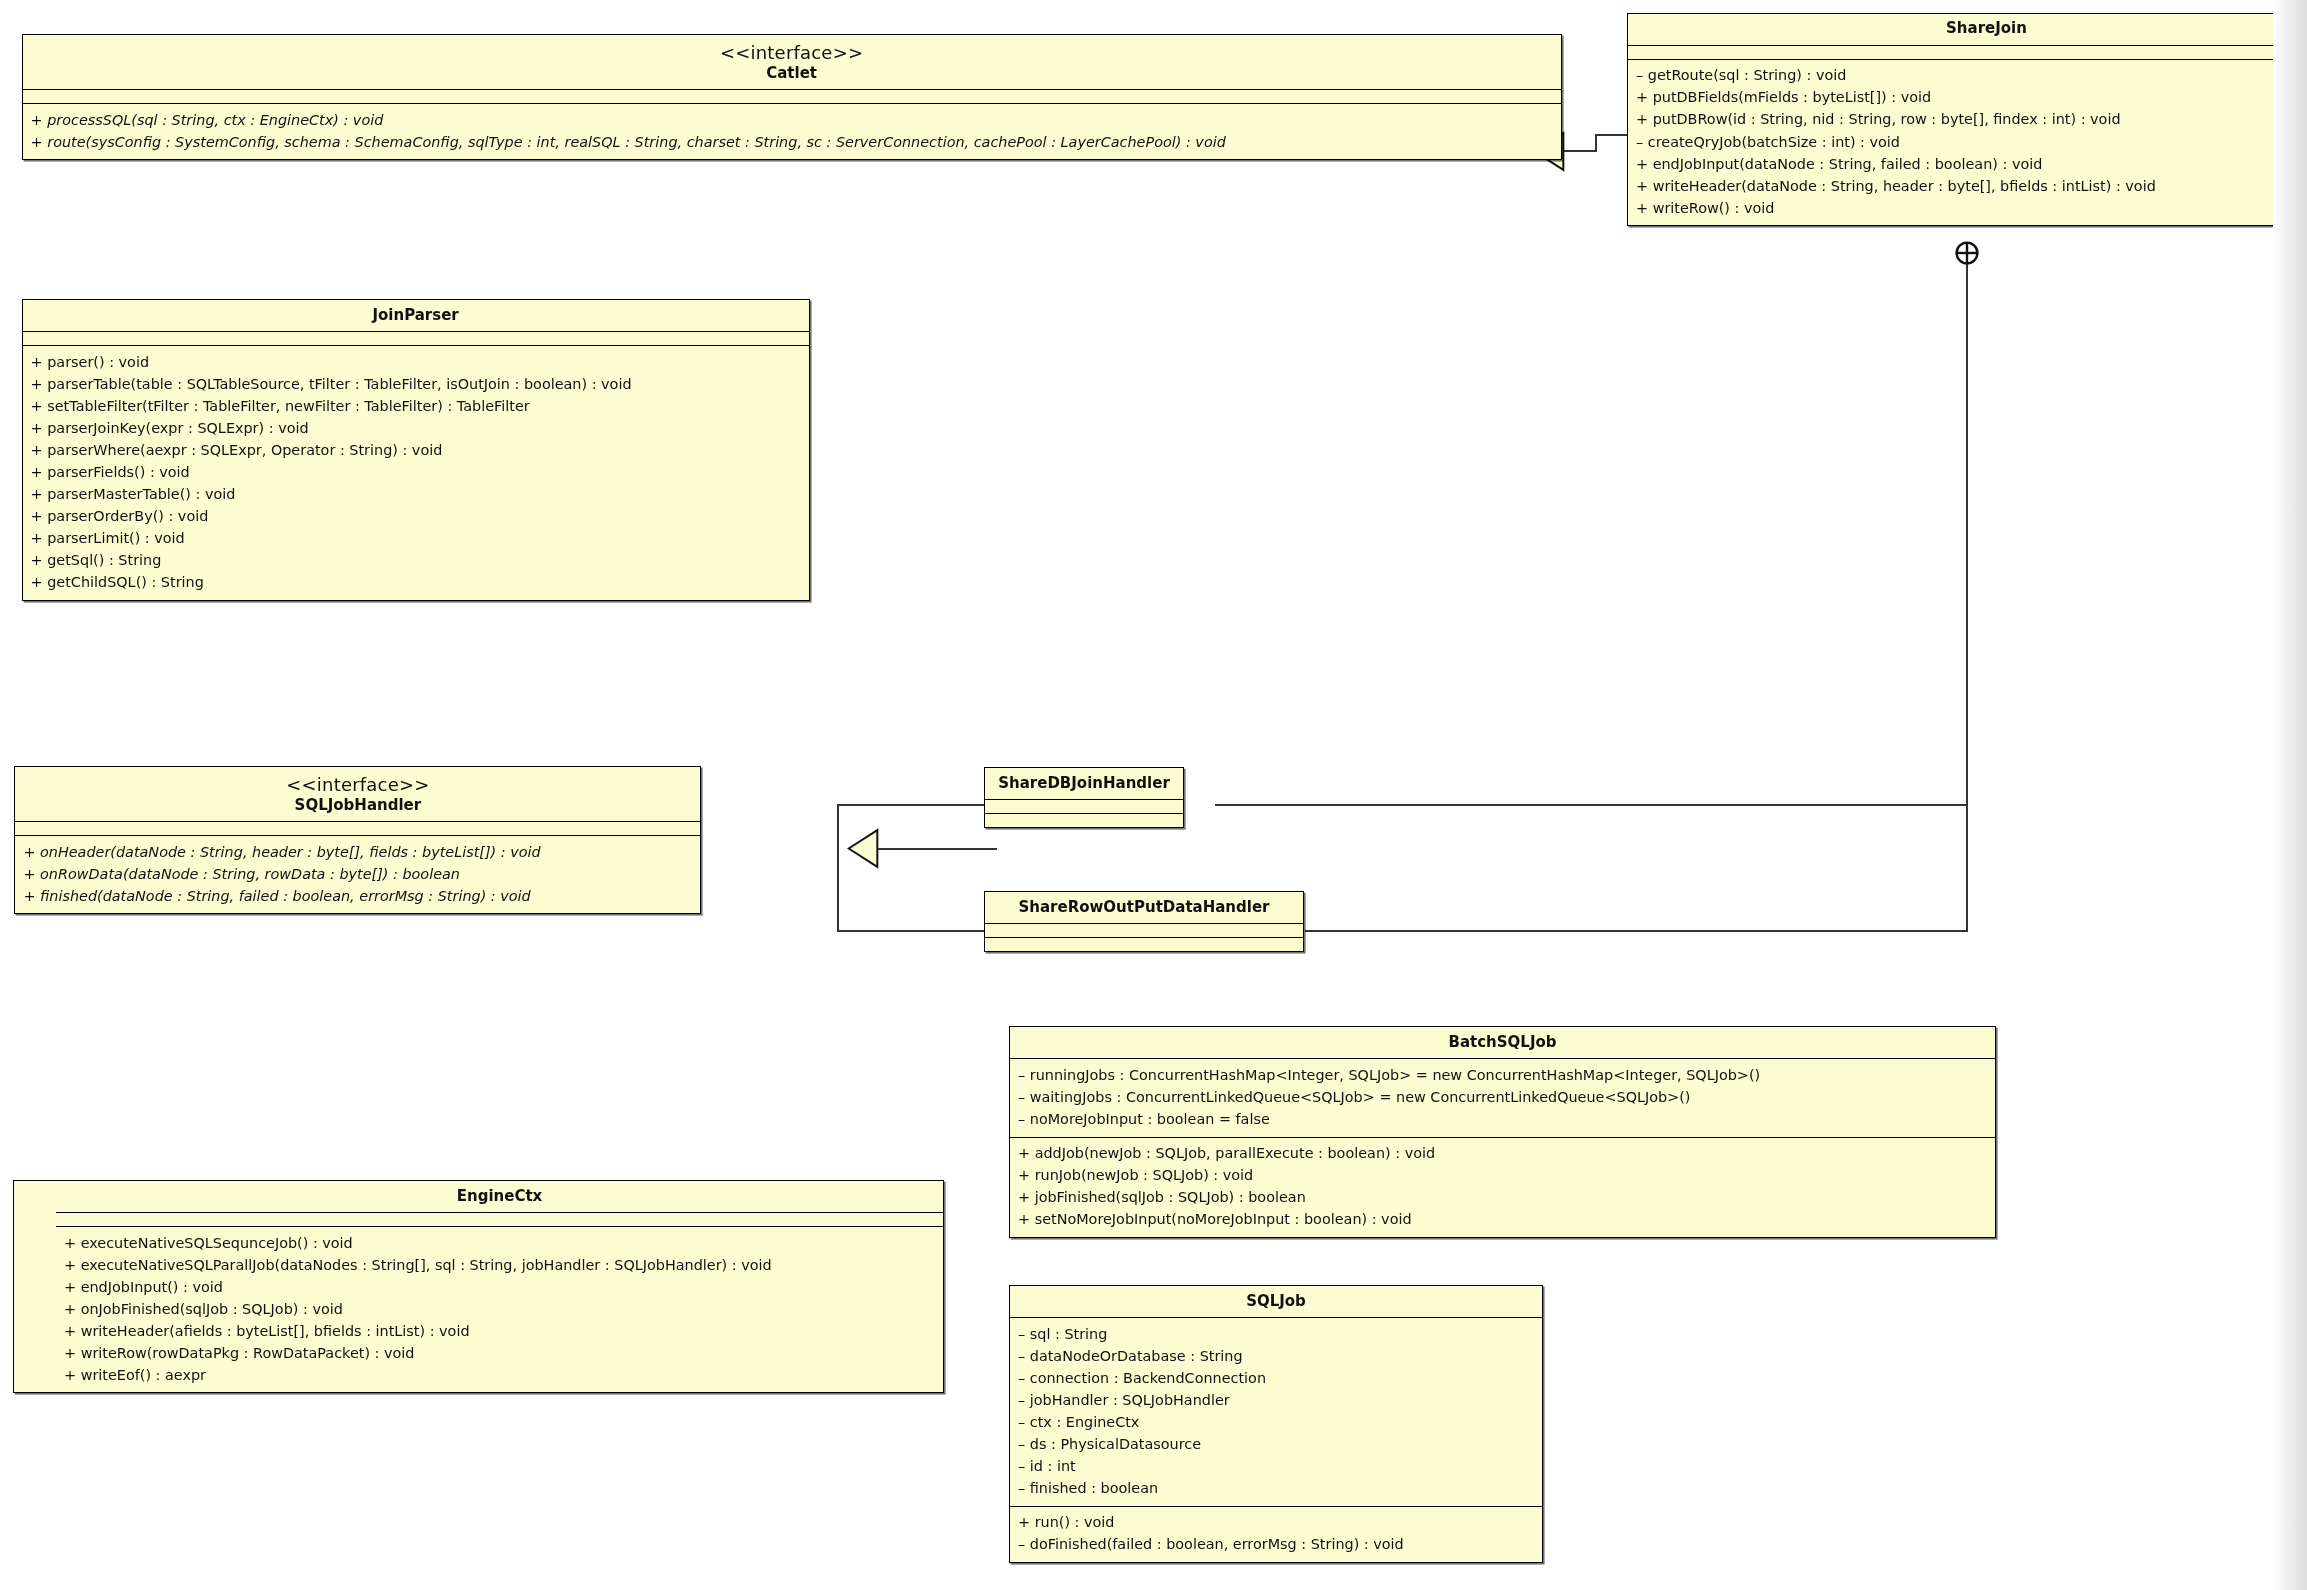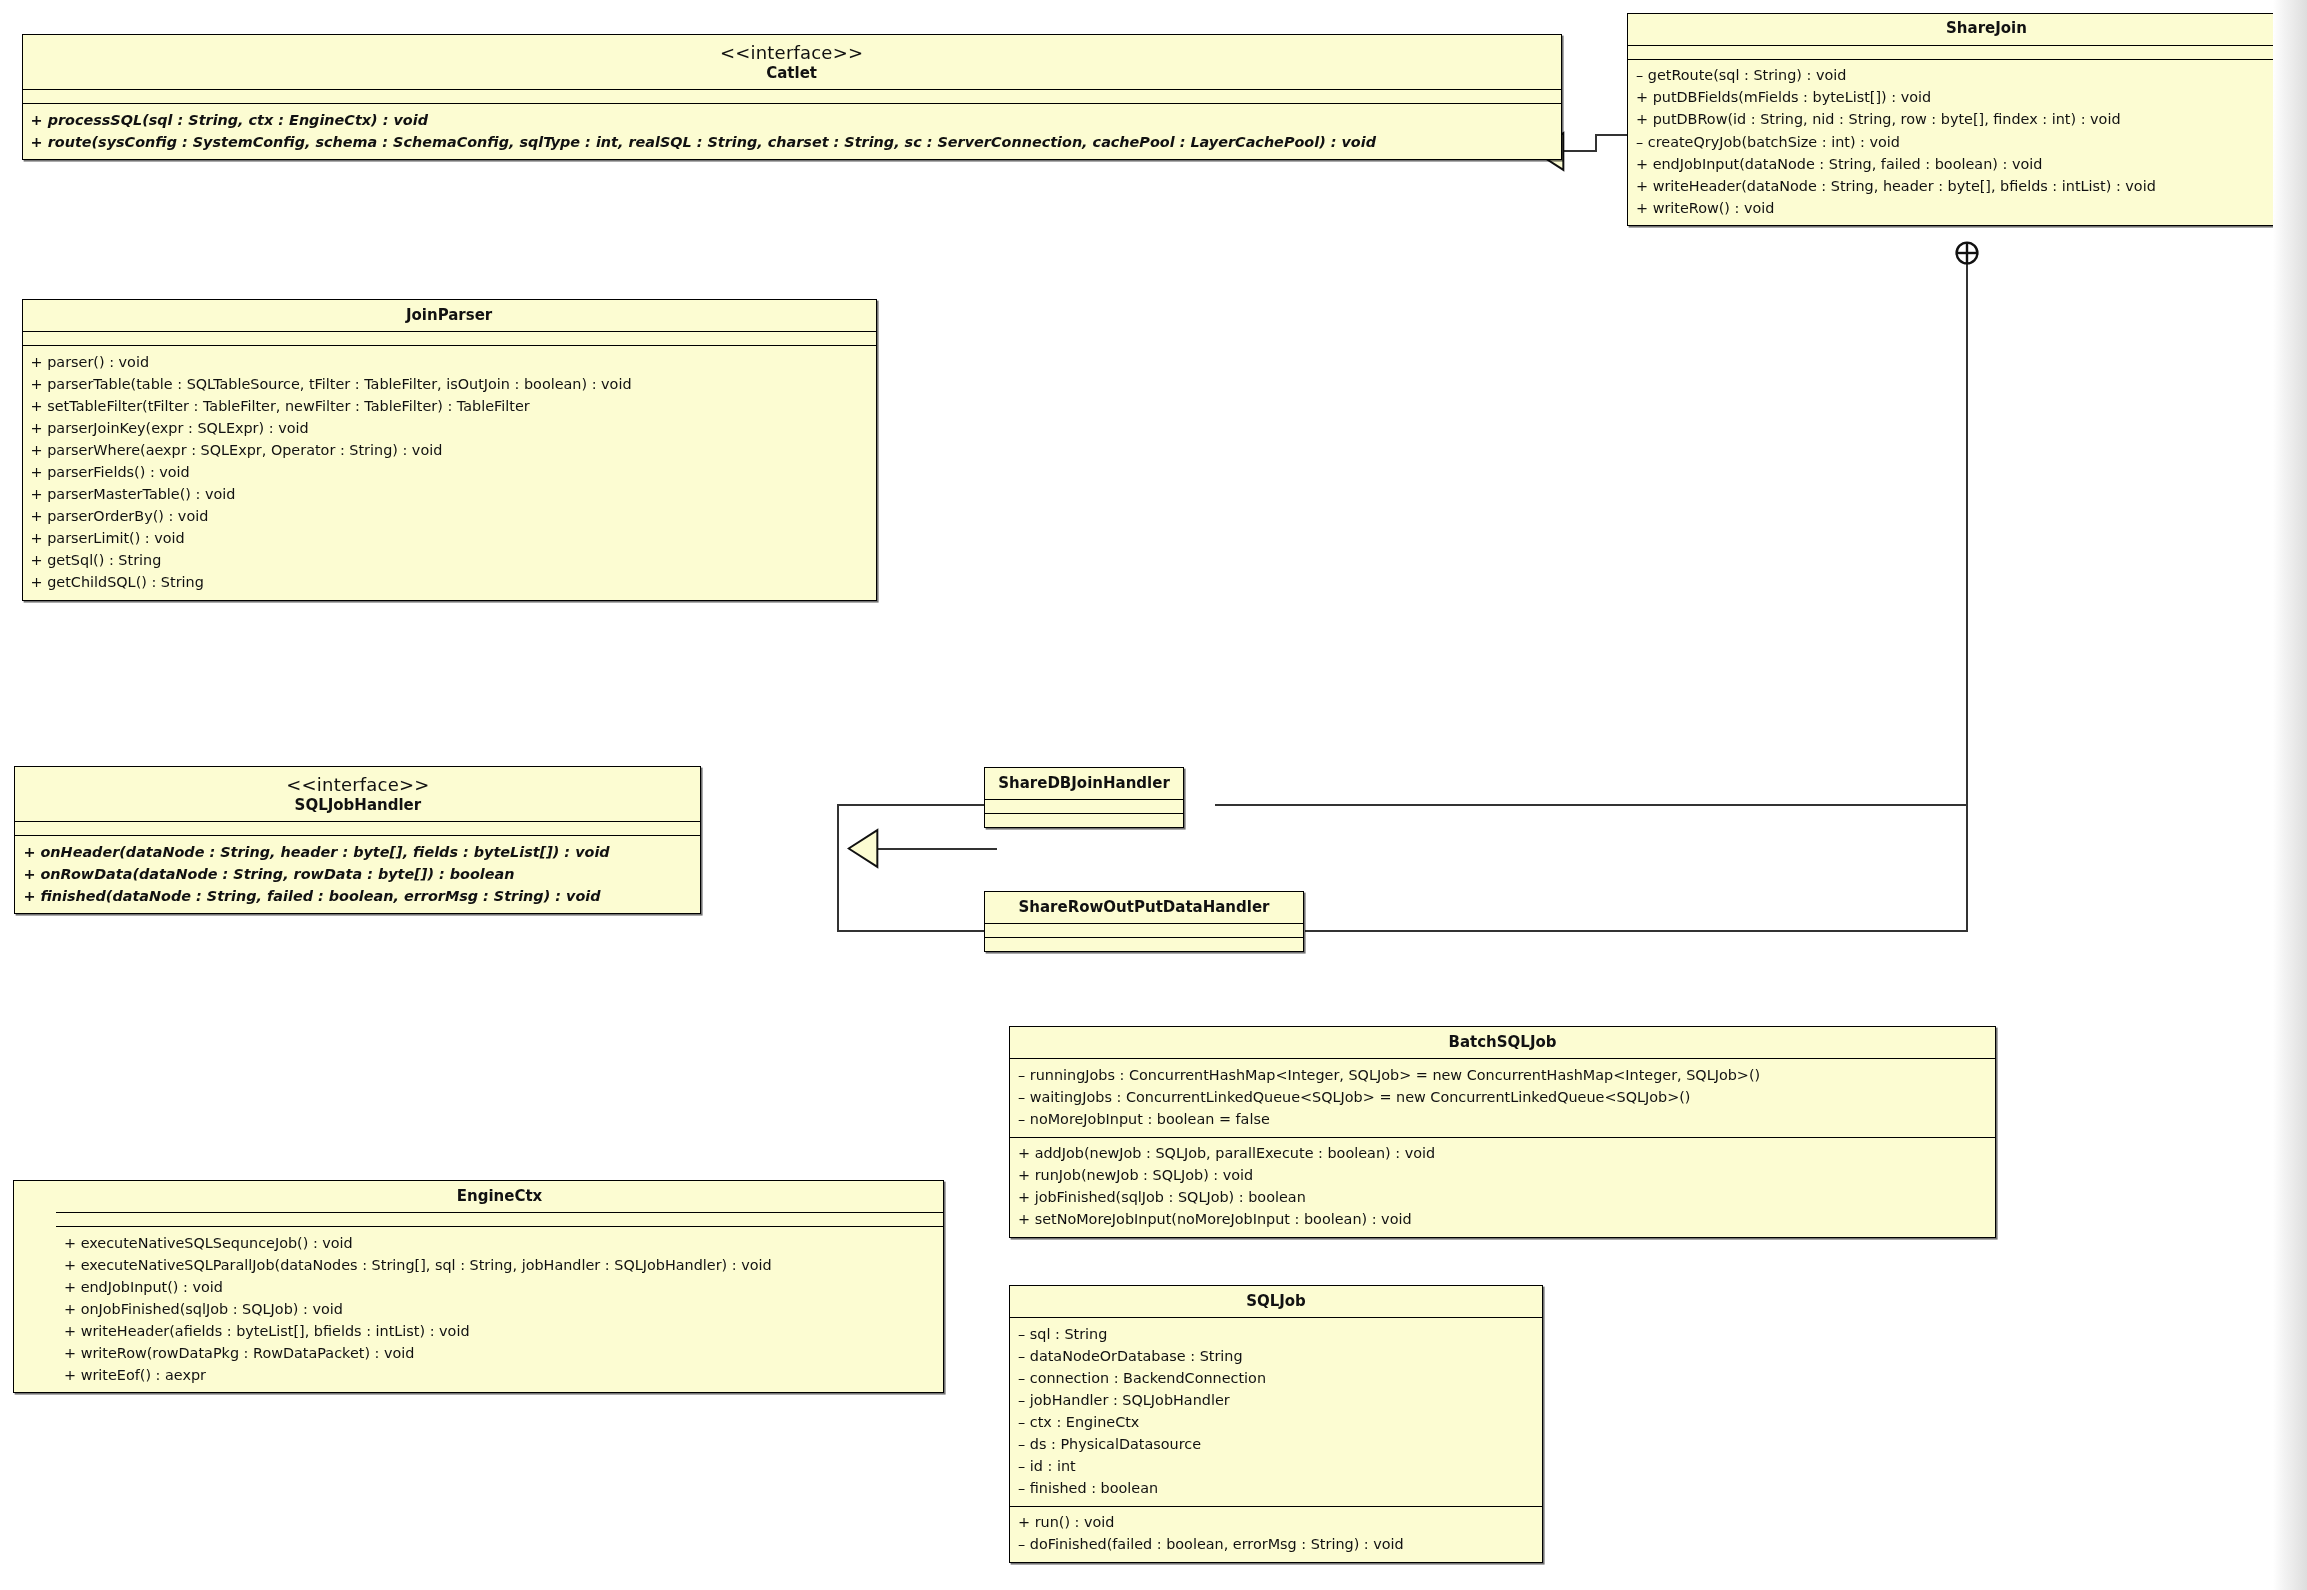--- a/index.html
+++ b/index.html
@@ -35,21 +35,21 @@
   }
   .umlbox .stereo{font-weight:normal;display:block;font-size:18px;letter-spacing:0.2px;}
   .umlbox .cname{font-weight:bold;display:block;font-size:15px;}
   .iface .cname, .iface .sec div{font-style:italic;}
   .iface .cname{font-style:normal;}
 
   .sep{height:0;border-top:1.6px solid #000;}
   .sec{padding:4.8px 8px 6.4px 8px;font-size:14.4px;line-height:1.42;color:#111;white-space:nowrap;}
   .sec div{padding:0.8px 0;}
   .sec.empty{height:12.8px;padding:0;}
-  .italic .sec div{font-style:italic;font-weight:bold;}
+  .italic .sec div{font-style:italic;}
 
   
   .ln{position:absolute;background:#333;}
   .lnh{height:1.6px;}
   .lnv{width:1.6px;}
   .tri-wrap{position:absolute;}
   .tri-wrap svg{display:block;}
 
   .nested{position:absolute;}
   .nested svg{display:block;}
@@ -117,21 +117,21 @@
       <div>– getRoute(sql : String) : void</div>
       <div>+ putDBFields(mFields : byteList[]) : void</div>
       <div>+ putDBRow(id : String, nid : String, row : byte[], findex : int) : void</div>
       <div>– createQryJob(batchSize : int) : void</div>
       <div>+ endJobInput(dataNode : String, failed : boolean) : void</div>
       <div>+ writeHeader(dataNode : String, header : byte[], bfields : intList) : void</div>
       <div>+ writeRow() : void</div>
     </div>
   </div>
 
-  <div class="umlbox" style="left:21.6px;top:299px;width:855px;">
+  <div class="umlbox" style="left:21.6px;top:299px;width:788px;">
     <div class="hdr">
       <span class="cname">JoinParser</span>
     </div>
     <div class="sep"></div>
     <div class="sec empty"></div>
     <div class="sep"></div>
     <div class="sec">
       <div>+ parser() : void</div>
       <div>+ parserTable(table : SQLTableSource, tFilter : TableFilter, isOutJoin : boolean) : void</div>
       <div>+ setTableFilter(tFilter : TableFilter, newFilter : TableFilter) : TableFilter</div>

